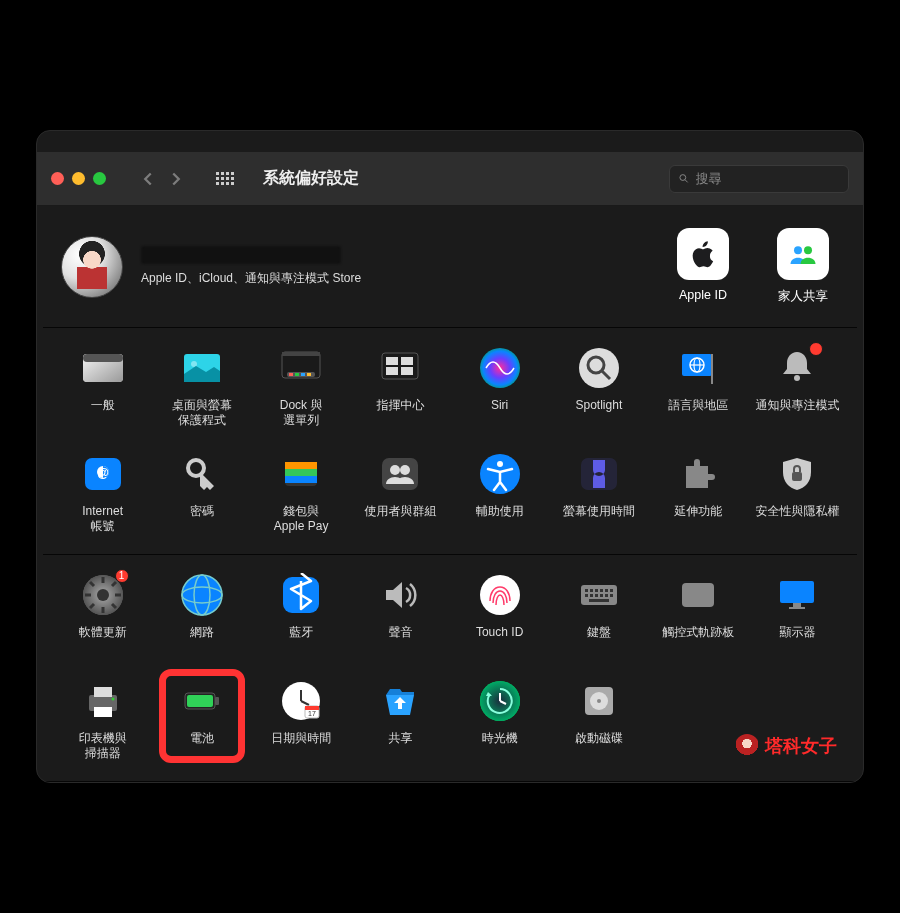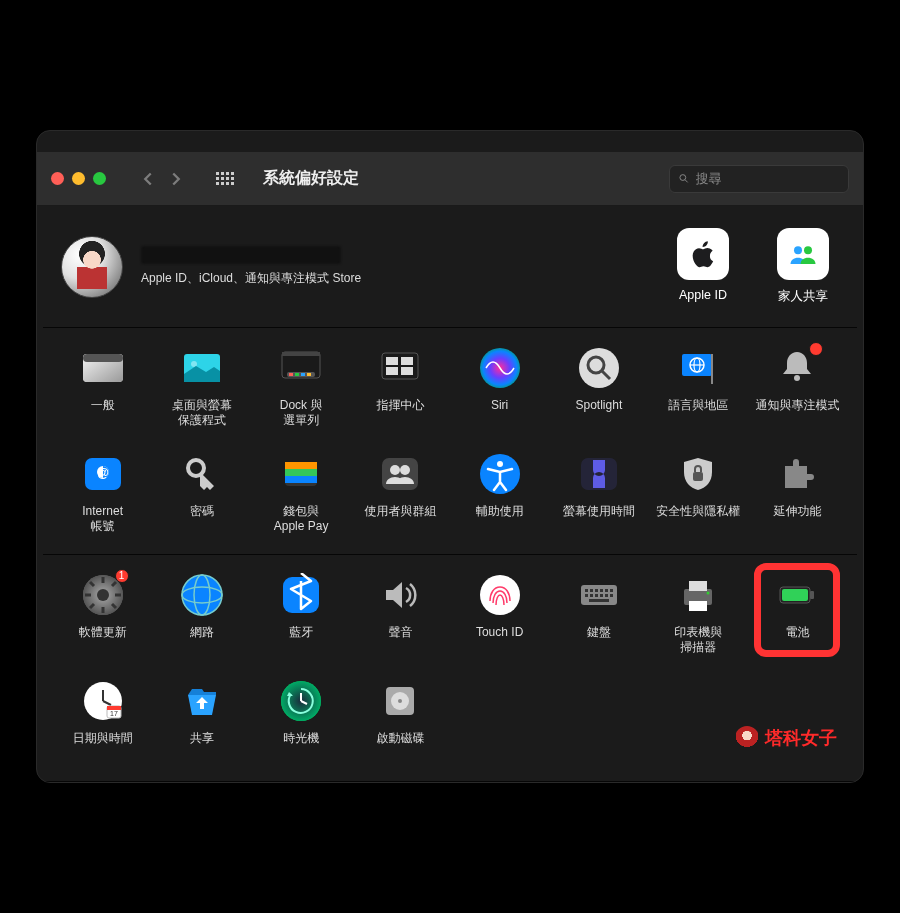--- a/index.html
+++ b/index.html
@@ -132,21 +132,21 @@
     border-radius:12px;
     pointer-events:none;
   }
 
   .bottom-panel {
     padding: 18px 16px 26px;
     display:grid;
     grid-template-columns: repeat(8, 1fr);
   }
   .watermark {
-    position:absolute; right:26px; bottom:32px;
+    position:absolute; right:26px; bottom:24px;
     display:flex; align-items:center; gap:6px;
     pointer-events:none;
   }
   .watermark .wava {
     width:24px; height:24px; border-radius:50%;
     background:radial-gradient(circle at 50% 40%, #f8d8c8 25%, #b22 26% 60%, transparent 61%);
   }
   .watermark span { color:#ff2a2a; font-weight:700; font-size:18px; }
 
   .content { position:relative; }
@@ -405,34 +405,34 @@
             <svg viewBox="0 0 44 44">
               <rect x="4" y="6" width="36" height="32" rx="7" fill="#5e5ce6" opacity=".15"></rect>
               <path d="M16 8h12v10a6 6 0 0 1-12 0zM16 36h12v-10a6 6 0 0 0-12 0z" fill="#5e5ce6"></path>
             </svg>
           </div>
         <div class="lbl">螢幕使用時間</div>
       </div>
       <div class="pref">
         <div class="ic">
             <svg viewBox="0 0 44 44">
+              <path d="M10 14h8v-4a3 3 0 0 1 6 0v4h8v8h4a3 3 0 0 1 0 6h-4v8H10z" fill="#888"></path>
+            </svg>
+          </div>
+        <div class="lbl">延伸功能</div>
+      </div>
+      <div class="pref">
+        <div class="ic">
+            <svg viewBox="0 0 44 44">
               <path d="M22 6l14 4v10c0 10-6 16-14 18-8-2-14-8-14-18V10z" fill="#ccc"></path>
               <rect x="17" y="20" width="10" height="9" rx="2" fill="#555"></rect>
               <path d="M19 20v-3a3 3 0 0 1 6 0v3" fill="none" stroke="#555" stroke-width="2"></path>
             </svg>
           </div>
         <div class="lbl">安全性與隱私權</div>
-      </div>
-      <div class="pref">
-        <div class="ic">
-            <svg viewBox="0 0 44 44">
-              <path d="M10 14h8v-4a3 3 0 0 1 6 0v4h8v8h4a3 3 0 0 1 0 6h-4v8H10z" fill="#888"></path>
-            </svg>
-          </div>
-        <div class="lbl">延伸功能</div>
       </div>
     </div>
 
     <div class="divider"></div>
 
     <div class="panel">
 
       <div class="pref">
         <div class="ic round">
           <svg viewBox="0 0 44 44">
@@ -518,21 +518,39 @@
                 <rect x="18" y="21" width="3" height="3"></rect>
                 <rect x="23" y="21" width="3" height="3"></rect>
                 <rect x="28" y="21" width="3" height="3"></rect>
                 <rect x="33" y="21" width="3" height="3"></rect>
                 <rect x="12" y="26" width="20" height="3"></rect>
               </g>
             </svg>
           </div>
         <div class="lbl">鍵盤</div>
       </div>
-
+      <div class="pref">
+        <div class="ic">
+            <svg viewBox="0 0 44 44">
+              <rect x="6" y="10" width="32" height="24" rx="4" fill="#888"></rect>
+            </svg>
+          </div>
+        <div class="lbl">觸控式軌跡板</div>
+      </div>
+
+      <div class="pref">
+        <div class="ic">
+            <svg viewBox="0 0 44 44">
+              <rect x="5" y="8" width="34" height="22" rx="2" fill="#0a84ff"></rect>
+              <rect x="18" y="30" width="8" height="4" fill="#888"></rect>
+              <rect x="14" y="34" width="16" height="2" fill="#888"></rect>
+            </svg>
+          </div>
+        <div class="lbl">顯示器</div>
+      </div>
       <div class="pref">
         <div class="ic">
             <svg viewBox="0 0 44 44">
               <rect x="8" y="16" width="28" height="16" rx="2" fill="#666"></rect>
               <rect x="13" y="8" width="18" height="10" fill="#ddd"></rect>
               <rect x="13" y="28" width="18" height="10" fill="#fff"></rect>
               <circle cx="32" cy="20" r="1.5" fill="#3c3"></circle>
             </svg>
           </div>
         <div class="lbl" style="white-space:pre-line">印表機與

